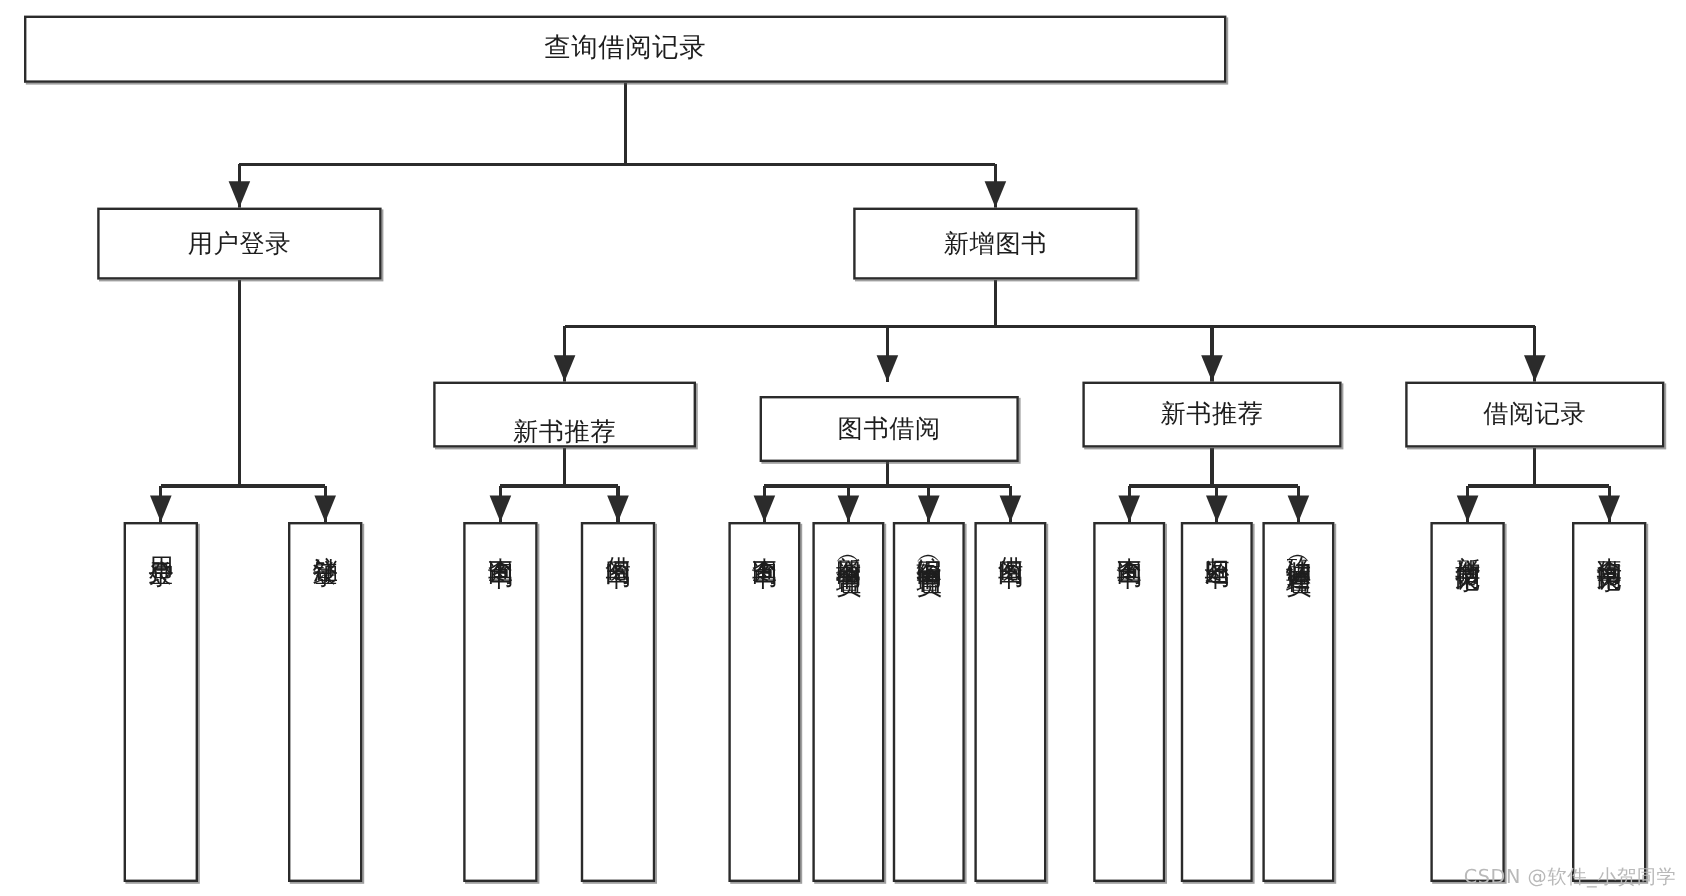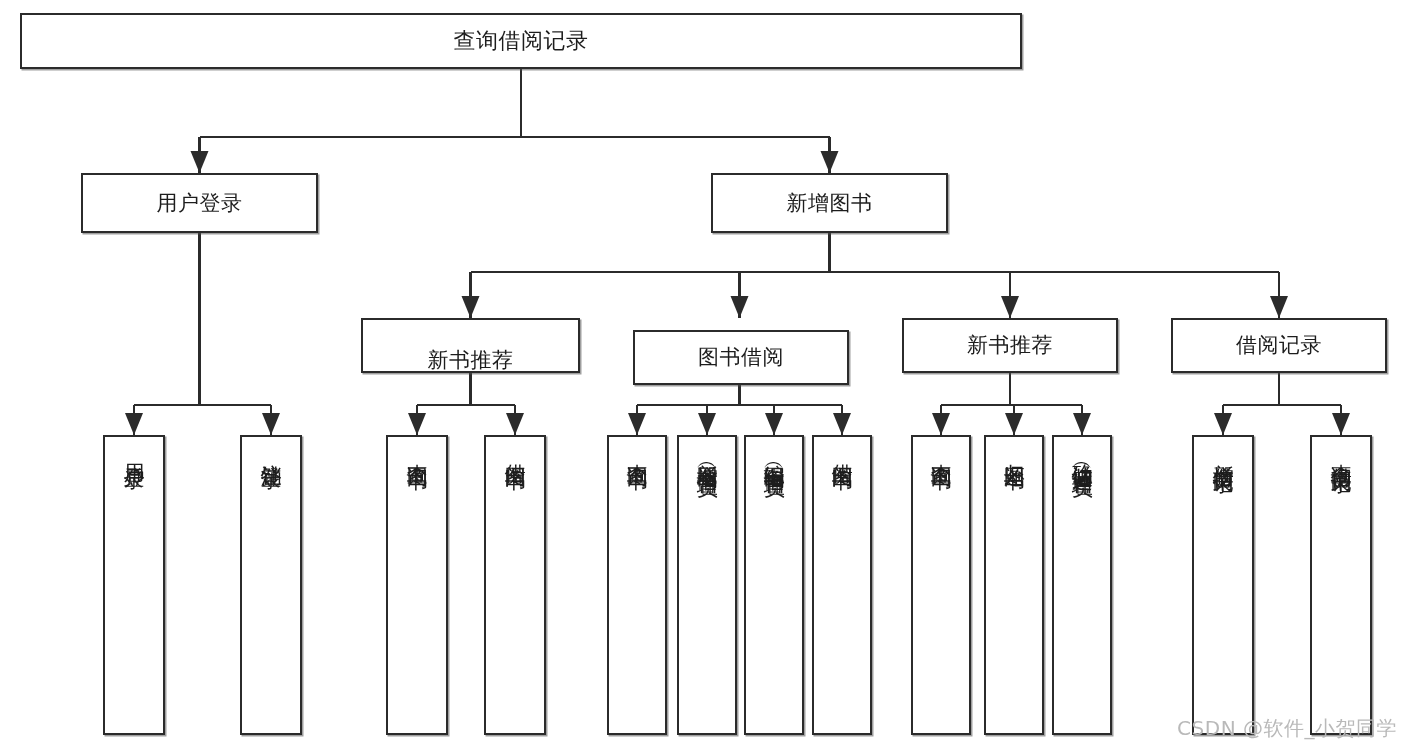--- a/index.html
+++ b/index.html
@@ -56,21 +56,21 @@
     -webkit-writing-mode: vertical-rl;
     font-size: 21px;
     line-height: 1.16;
     letter-spacing: 2px;
     white-space: nowrap;
   }
   .watermark {
     position: absolute;
     right: 8px;
     bottom: 5px;
-    font-size: 20px;
+    font-size: 16px;
     color: #b9b9b9;
     letter-spacing: 0.5px;
     white-space: nowrap;
     font-family: "DejaVu Sans", "Liberation Sans", sans-serif;
   }
 </style>
 </head>
 <body>
 
 <div id="canvas">

